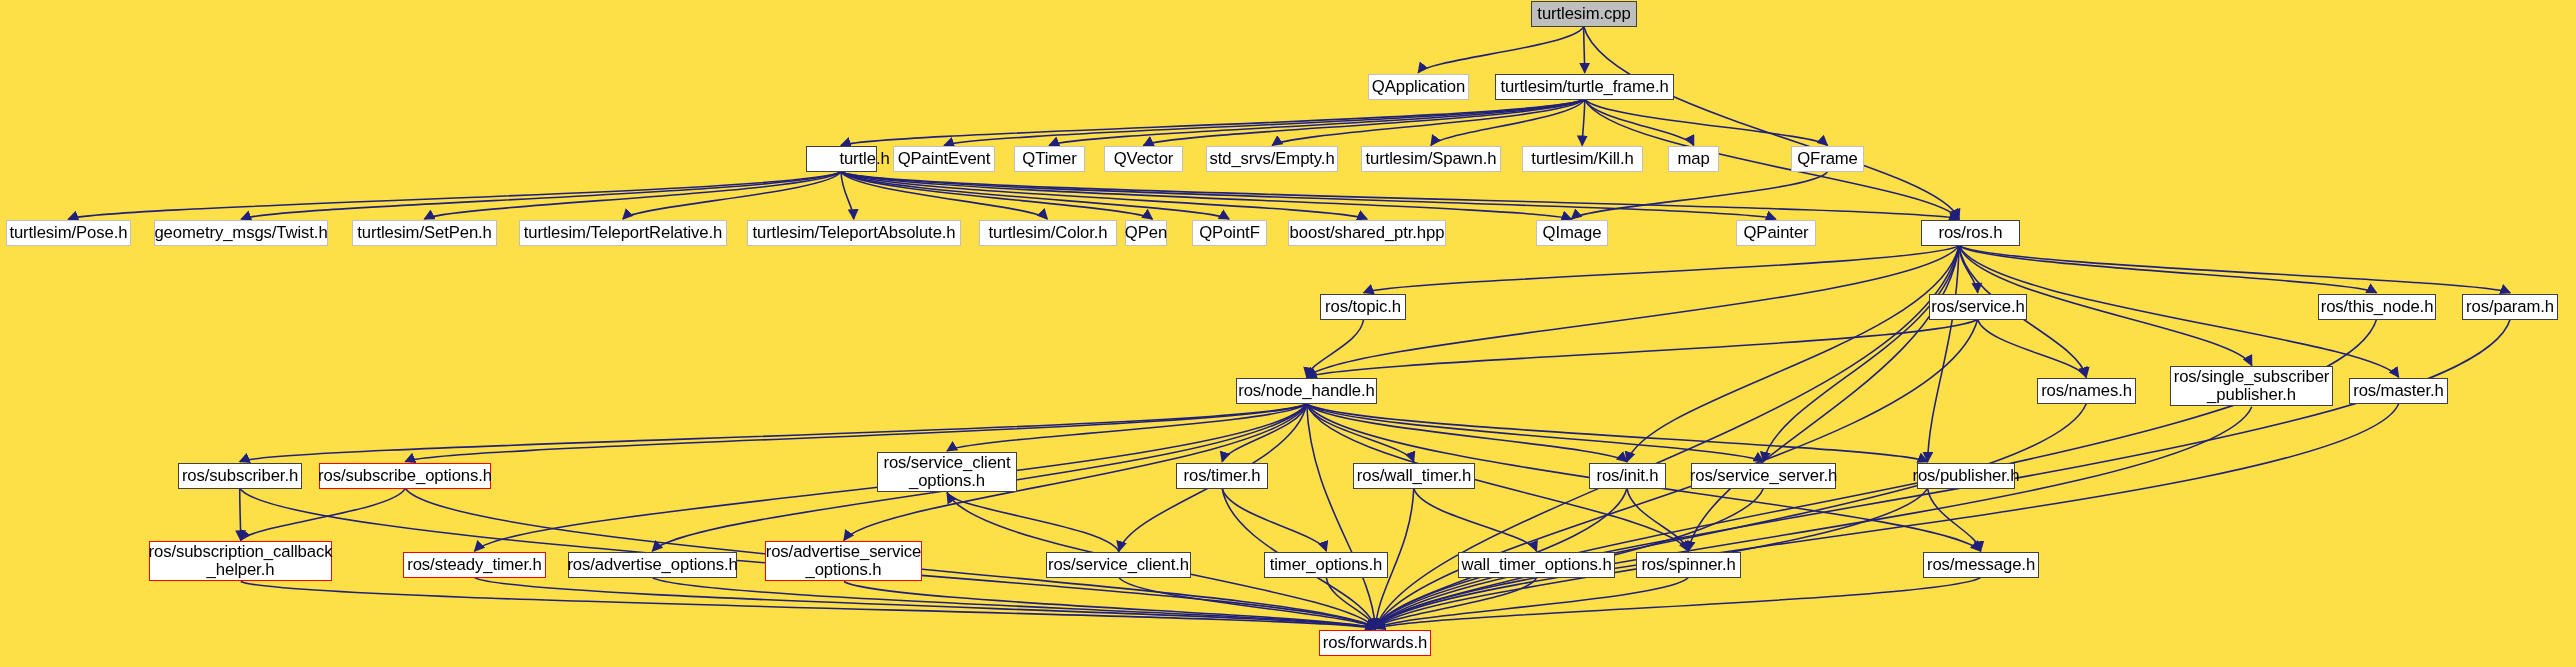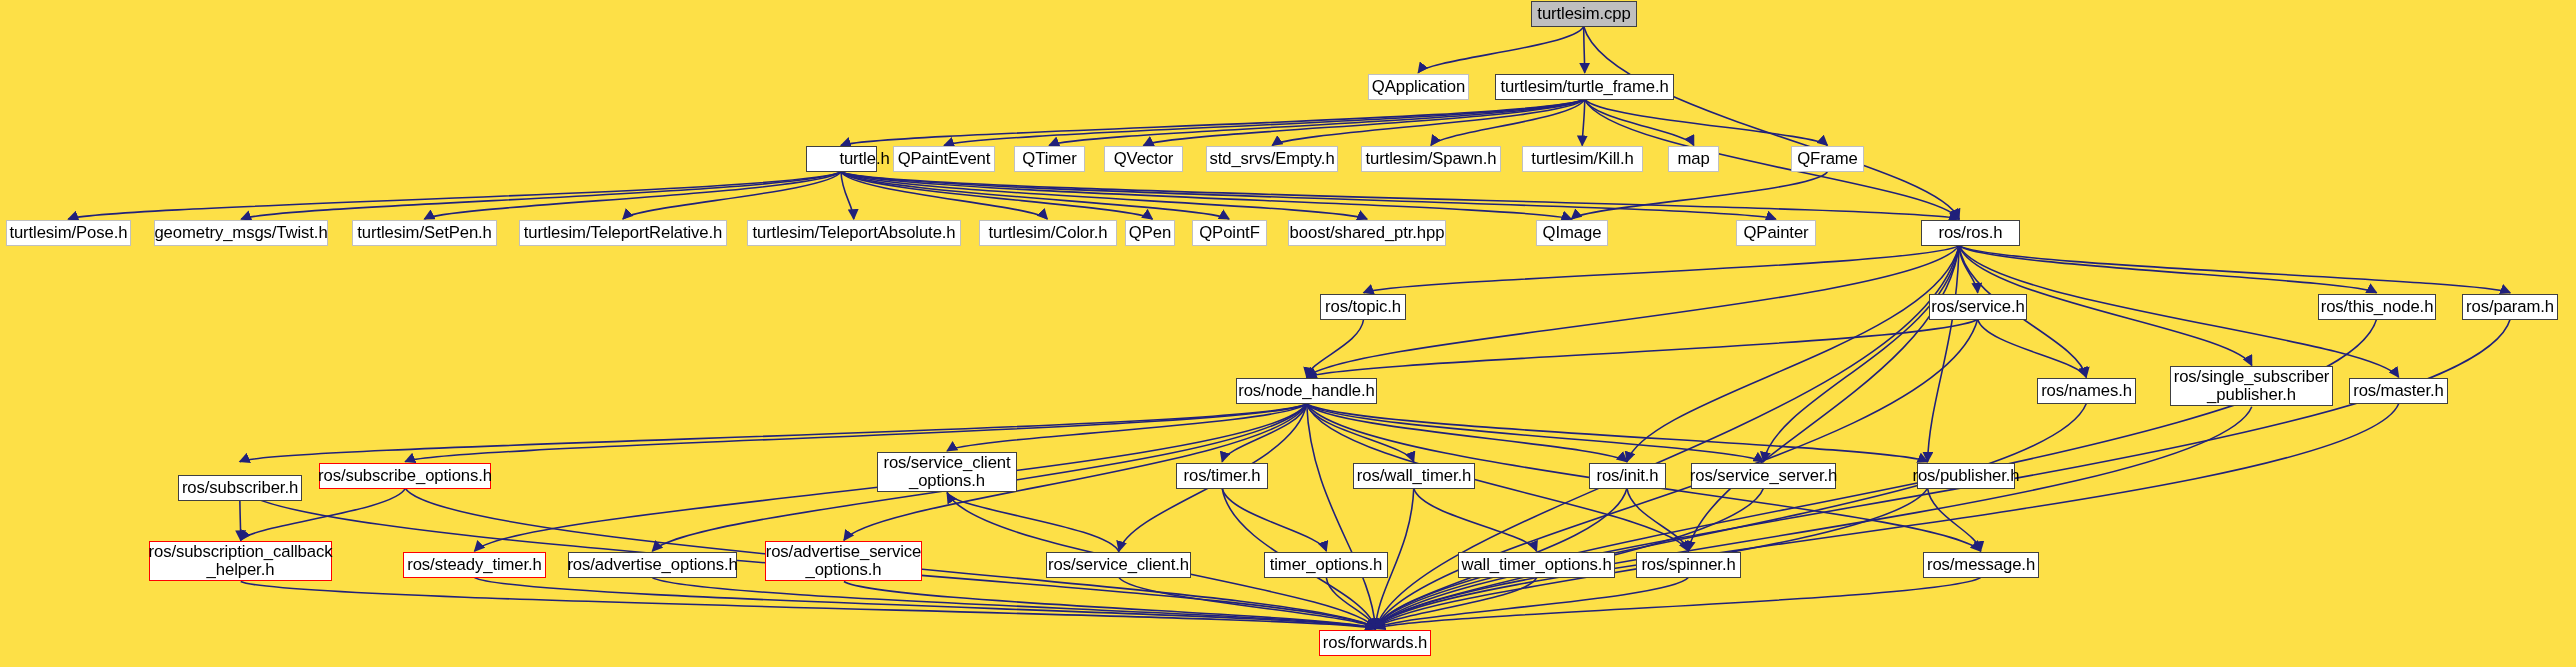--- a/index.html
+++ b/index.html
@@ -169,36 +169,36 @@
       <div class="node plain" style="left: 1361px; top: 146px; width: 140px; height: 25.5px;"><span class="node-label">turtlesim/Spawn.h</span></div>
       <div class="node plain" style="left: 1522px; top: 146px; width: 121px; height: 25.5px;"><span class="node-label">turtlesim/Kill.h</span></div>
       <div class="node plain" style="left: 1668px; top: 146px; width: 51px; height: 25.5px;"><span class="node-label">map</span></div>
       <div class="node plain" style="left: 1791px; top: 146px; width: 73px; height: 25.5px;"><span class="node-label">QFrame</span></div>
       <div class="node plain" style="left: 5.9px; top: 220px; width: 125px; height: 25.5px;"><span class="node-label">turtlesim/Pose.h</span></div>
       <div class="node plain" style="left: 154px; top: 220px; width: 174px; height: 25.5px;"><span class="node-label">geometry_msgs/Twist.h</span></div>
       <div class="node plain" style="left: 352px; top: 220px; width: 145px; height: 25.5px;"><span class="node-label">turtlesim/SetPen.h</span></div>
       <div class="node plain" style="left: 519px; top: 220px; width: 208px; height: 25.5px;"><span class="node-label">turtlesim/TeleportRelative.h</span></div>
       <div class="node plain" style="left: 747px; top: 220px; width: 214px; height: 25.5px;"><span class="node-label">turtlesim/TeleportAbsolute.h</span></div>
       <div class="node plain" style="left: 979px; top: 220px; width: 138px; height: 25.5px;"><span class="node-label">turtlesim/Color.h</span></div>
-      <div class="node plain" style="left: 1125px; top: 220px; width: 50px; height: 25.5px;"><span class="node-label">QPen</span></div>
+      <div class="node plain" style="left: 1125px; top: 220px; width: 42px; height: 25.5px;"><span class="node-label">QPen</span></div>
       <div class="node plain" style="left: 1192px; top: 220px; width: 75px; height: 25.5px;"><span class="node-label">QPointF</span></div>
       <div class="node plain" style="left: 1288px; top: 220px; width: 158px; height: 25.5px;"><span class="node-label">boost/shared_ptr.hpp</span></div>
       <div class="node plain" style="left: 1536px; top: 220px; width: 72px; height: 25.5px;"><span class="node-label">QImage</span></div>
       <div class="node plain" style="left: 1736px; top: 220px; width: 80px; height: 25.5px;"><span class="node-label">QPainter</span></div>
       <div class="node dark" style="left: 1921px; top: 220px; width: 99px; height: 25.5px;"><span class="node-label">ros/ros.h</span></div>
       <div class="node dark" style="left: 1320px; top: 294px; width: 86px; height: 25.5px;"><span class="node-label">ros/topic.h</span></div>
       <div class="node dark" style="left: 1929px; top: 294px; width: 98px; height: 25.5px;"><span class="node-label">ros/service.h</span></div>
       <div class="node dark" style="left: 2318px; top: 294px; width: 118px; height: 25.5px;"><span class="node-label">ros/this_node.h</span></div>
       <div class="node dark" style="left: 2462px; top: 294px; width: 96px; height: 25.5px;"><span class="node-label">ros/param.h</span></div>
       <div class="node dark" style="left: 1236px; top: 378px; width: 141px; height: 25.5px;"><span class="node-label">ros/node_handle.h</span></div>
       <div class="node dark" style="left: 2037px; top: 378px; width: 99px; height: 25.5px;"><span class="node-label">ros/names.h</span></div>
       <div class="node dark" style="left: 2170px; top: 366px; width: 163px; height: 40px;"><span class="node-label">ros/single_subscriber
 _publisher.h</span></div>
       <div class="node dark" style="left: 2349px; top: 378px; width: 99px; height: 25.5px;"><span class="node-label">ros/master.h</span></div>
-      <div class="node dark" style="left: 178px; top: 463px; width: 124px; height: 25.5px; margin-top: 12px;"><span class="node-label">ros/subscriber.h</span></div>
+      <div class="node dark" style="left: 178px; top: 463px; width: 124px; height: 25.5px;"><span class="node-label">ros/subscriber.h</span></div>
       <div class="node redbox" style="left: 319px; top: 463px; width: 172px; height: 25.5px;"><span class="node-label">ros/subscribe_options.h</span></div>
       <div class="node dark" style="left: 877px; top: 452px; width: 140px; height: 40px;"><span class="node-label">ros/service_client
 _options.h</span></div>
       <div class="node dark" style="left: 1176px; top: 463px; width: 92px; height: 25.5px;"><span class="node-label">ros/timer.h</span></div>
       <div class="node dark" style="left: 1353px; top: 463px; width: 122px; height: 25.5px;"><span class="node-label">ros/wall_timer.h</span></div>
       <div class="node dark" style="left: 1589px; top: 463px; width: 77px; height: 25.5px;"><span class="node-label">ros/init.h</span></div>
       <div class="node dark" style="left: 1691px; top: 463px; width: 145px; height: 25.5px;"><span class="node-label">ros/service_server.h</span></div>
       <div class="node dark" style="left: 1870px; top: 463px; width: 98px; height: 25.5px; margin-left: 47px;"><span class="node-label">ros/publisher.h</span></div>
       <div class="node redbox" style="left: 149px; top: 541px; width: 183px; height: 40px;"><span class="node-label">ros/subscription_callback
 _helper.h</span></div>

